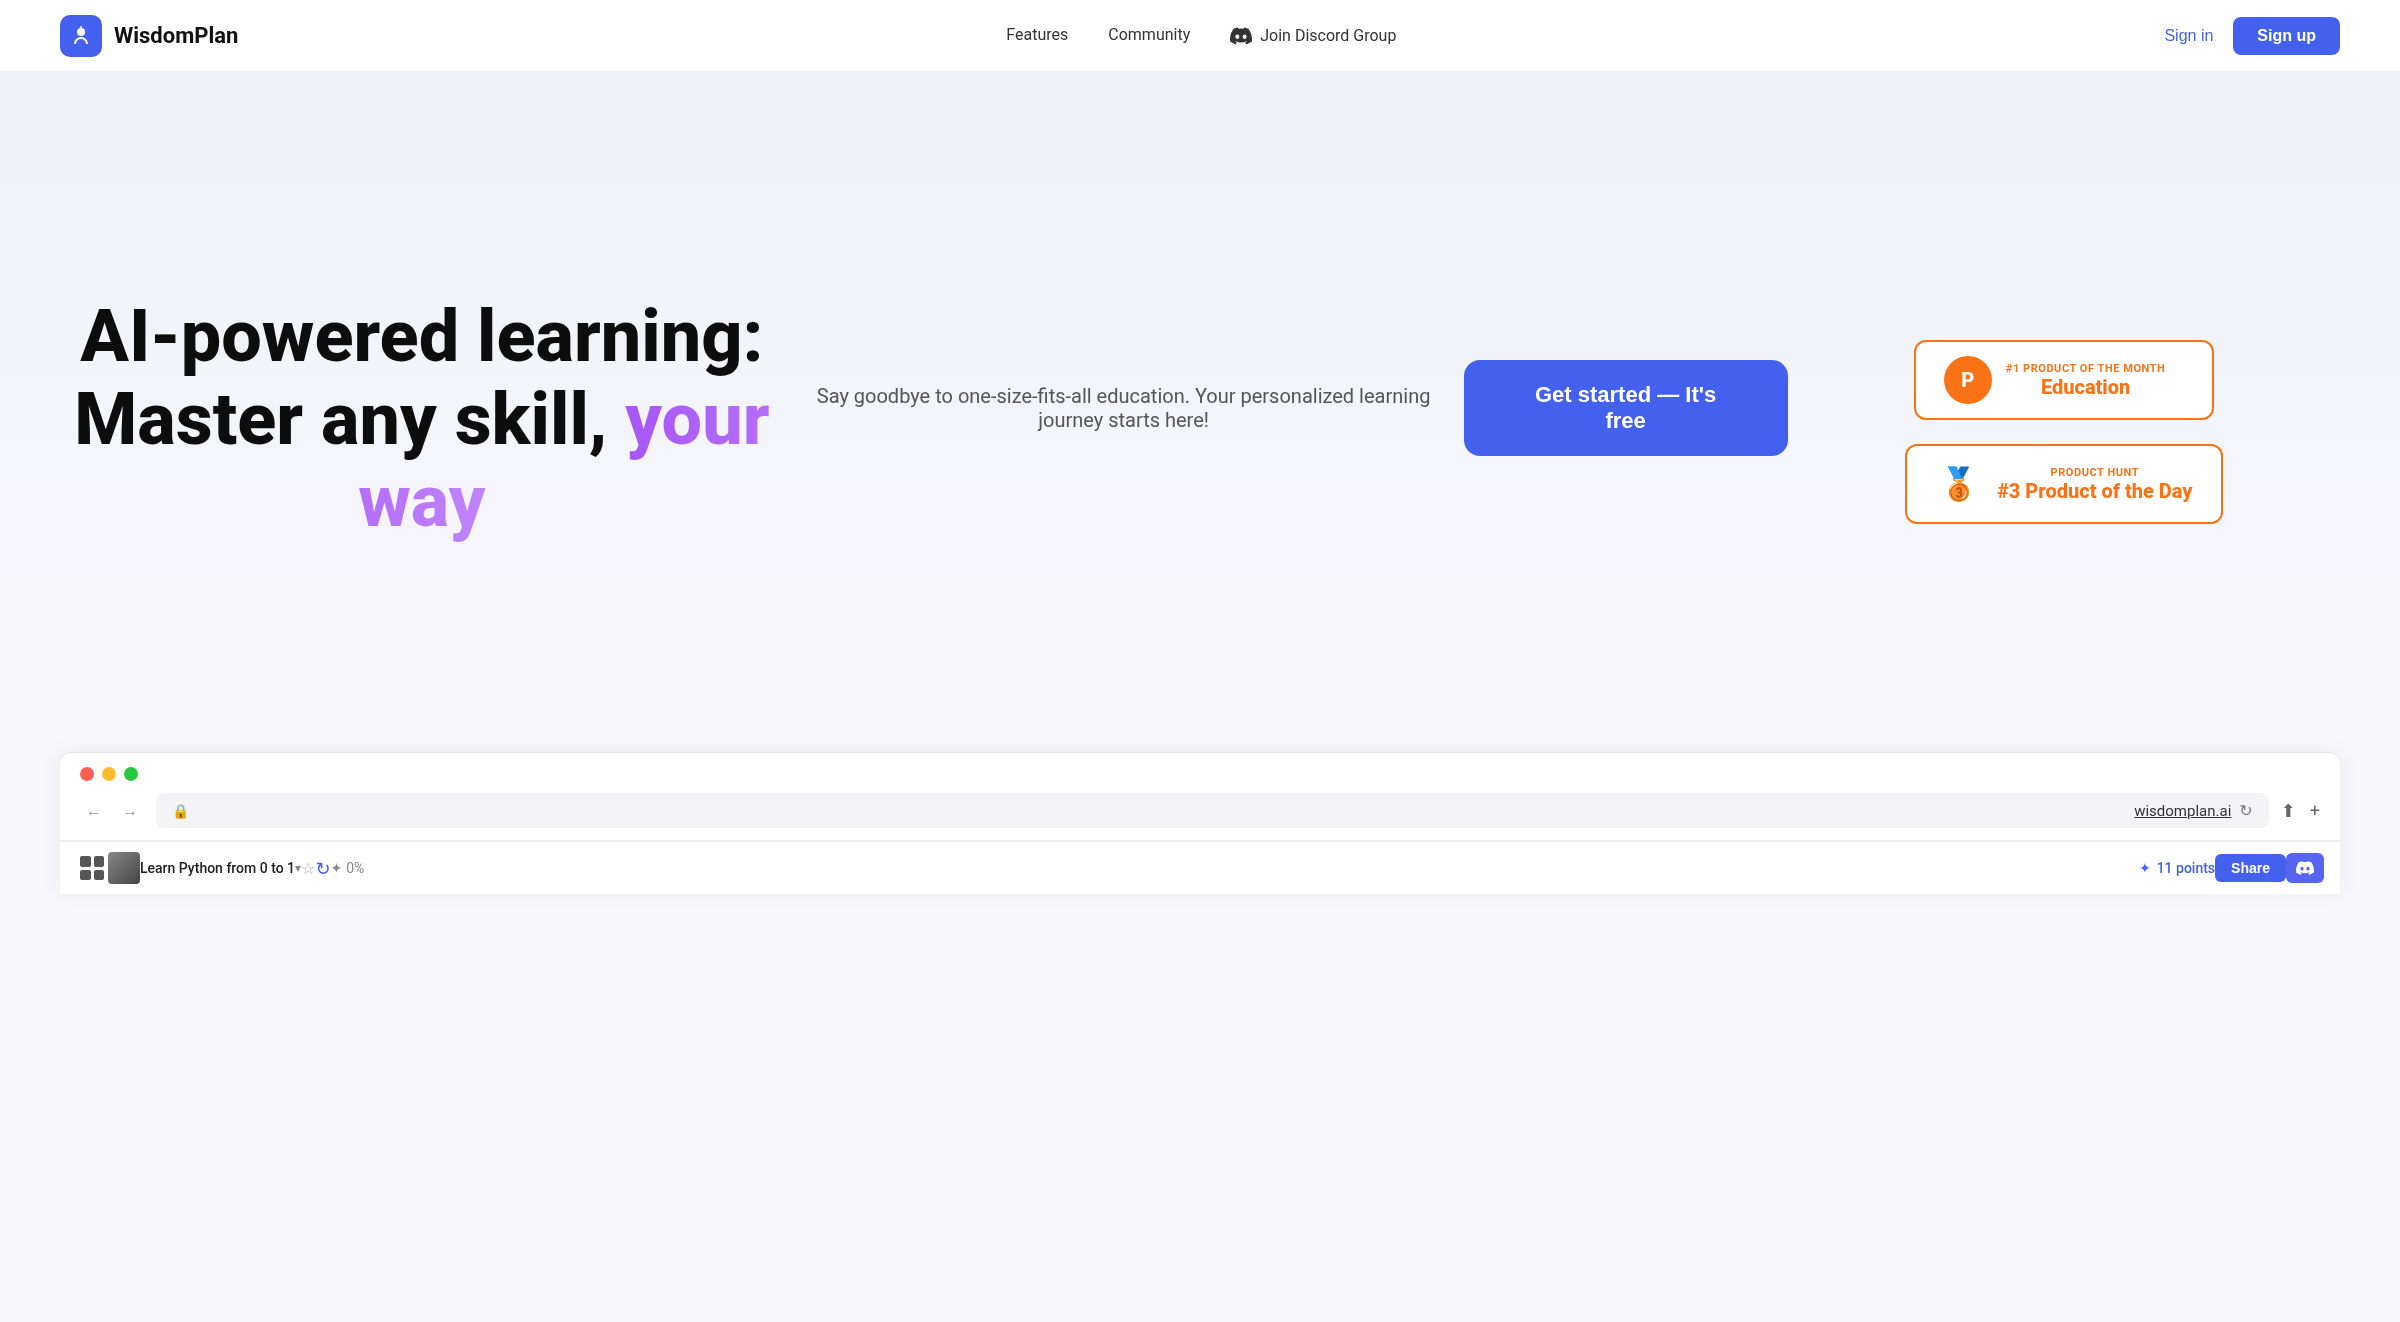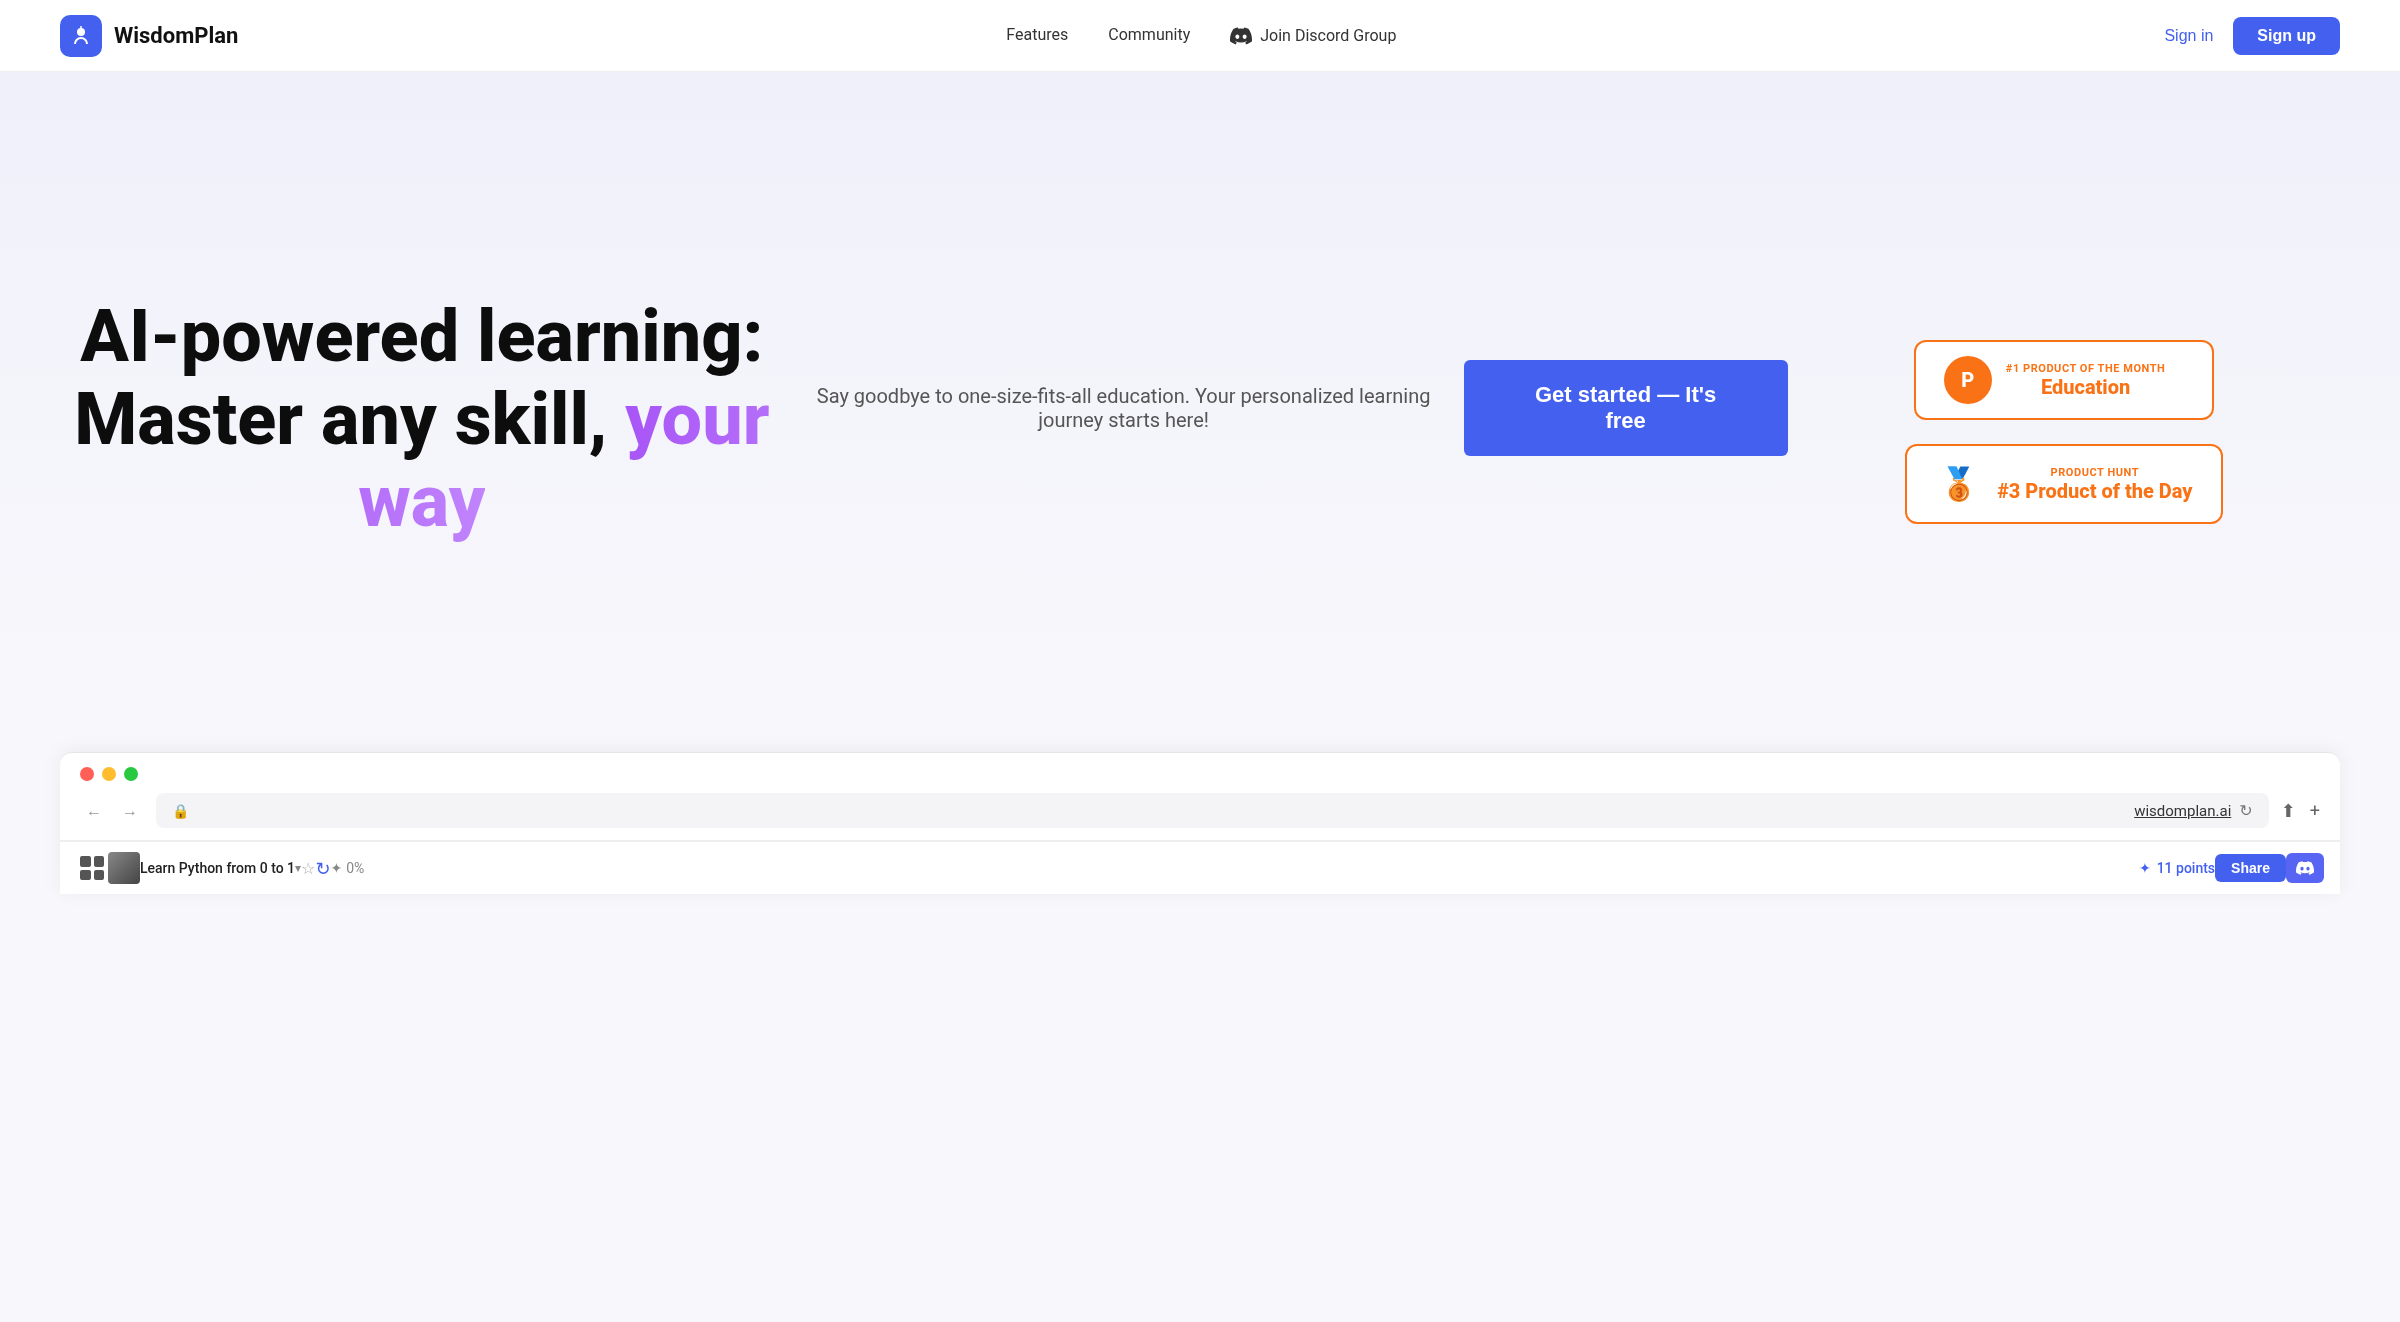--- a/index.html
+++ b/index.html
@@ -114,21 +114,21 @@
       font-size: 20px;
       color: #555;
       margin-bottom: 48px;
       max-width: 700px;
       font-weight: 400;
     }
     .cta-button {
       background: #4361ee;
       color: white;
       border: none;
-      border-radius: 6px;
+      border-radius: 16px;
       padding: 22px 64px;
       font-size: 22px;
       font-weight: 600;
       cursor: pointer;
       margin-bottom: 48px;
     }
 
     
     .badges {
       display: flex;

